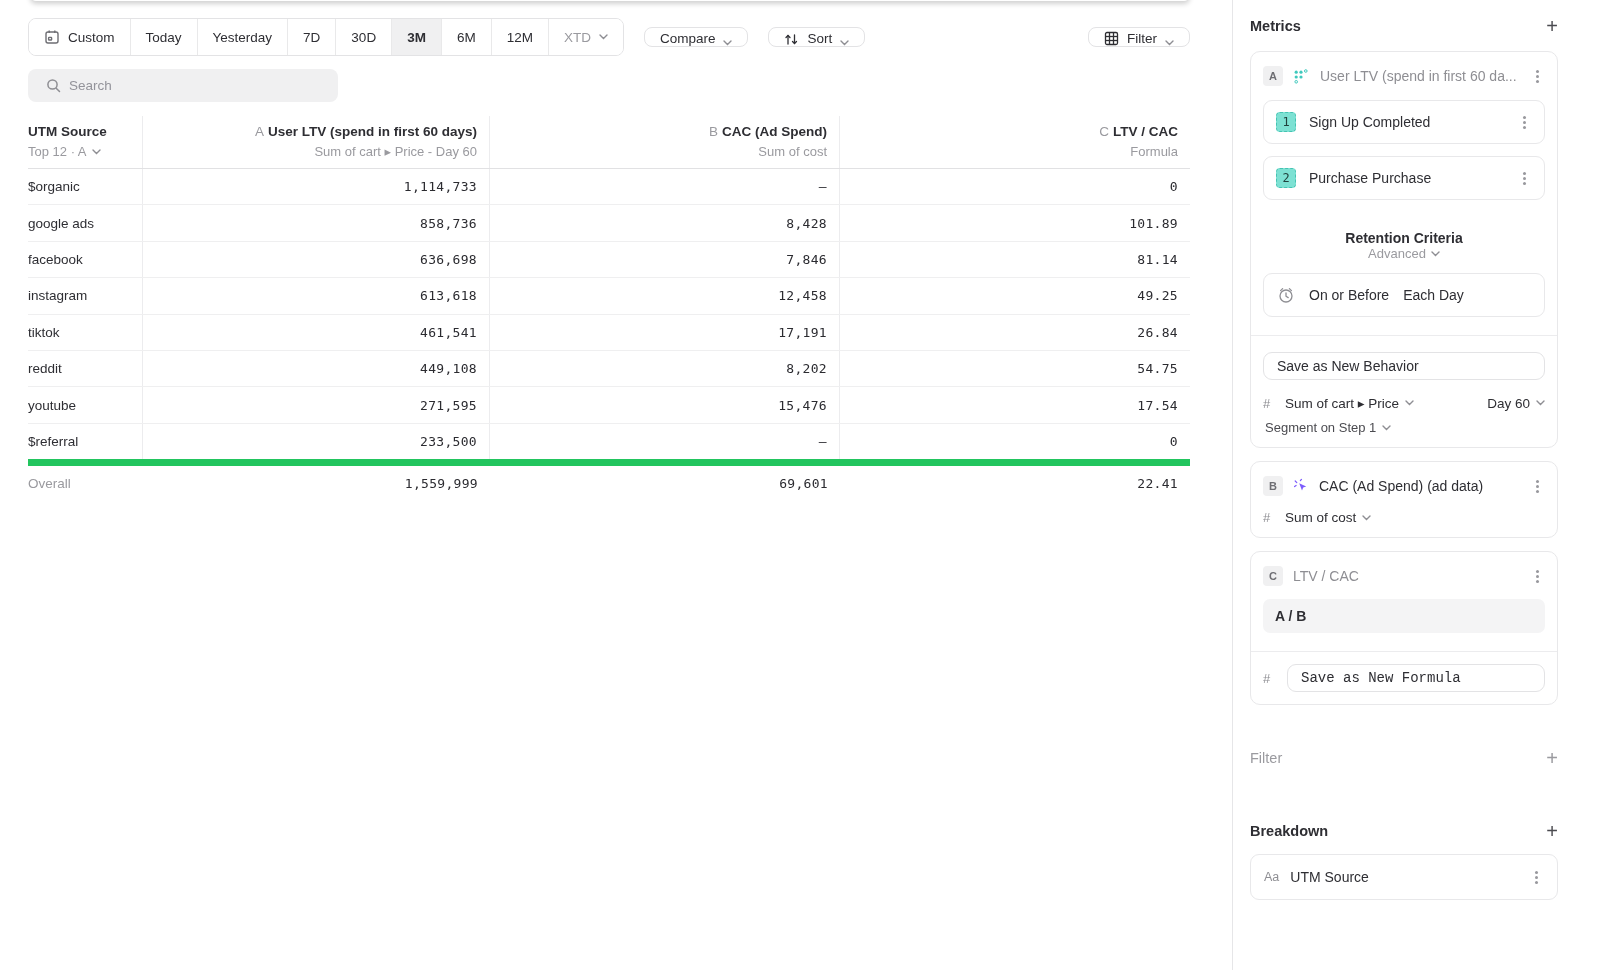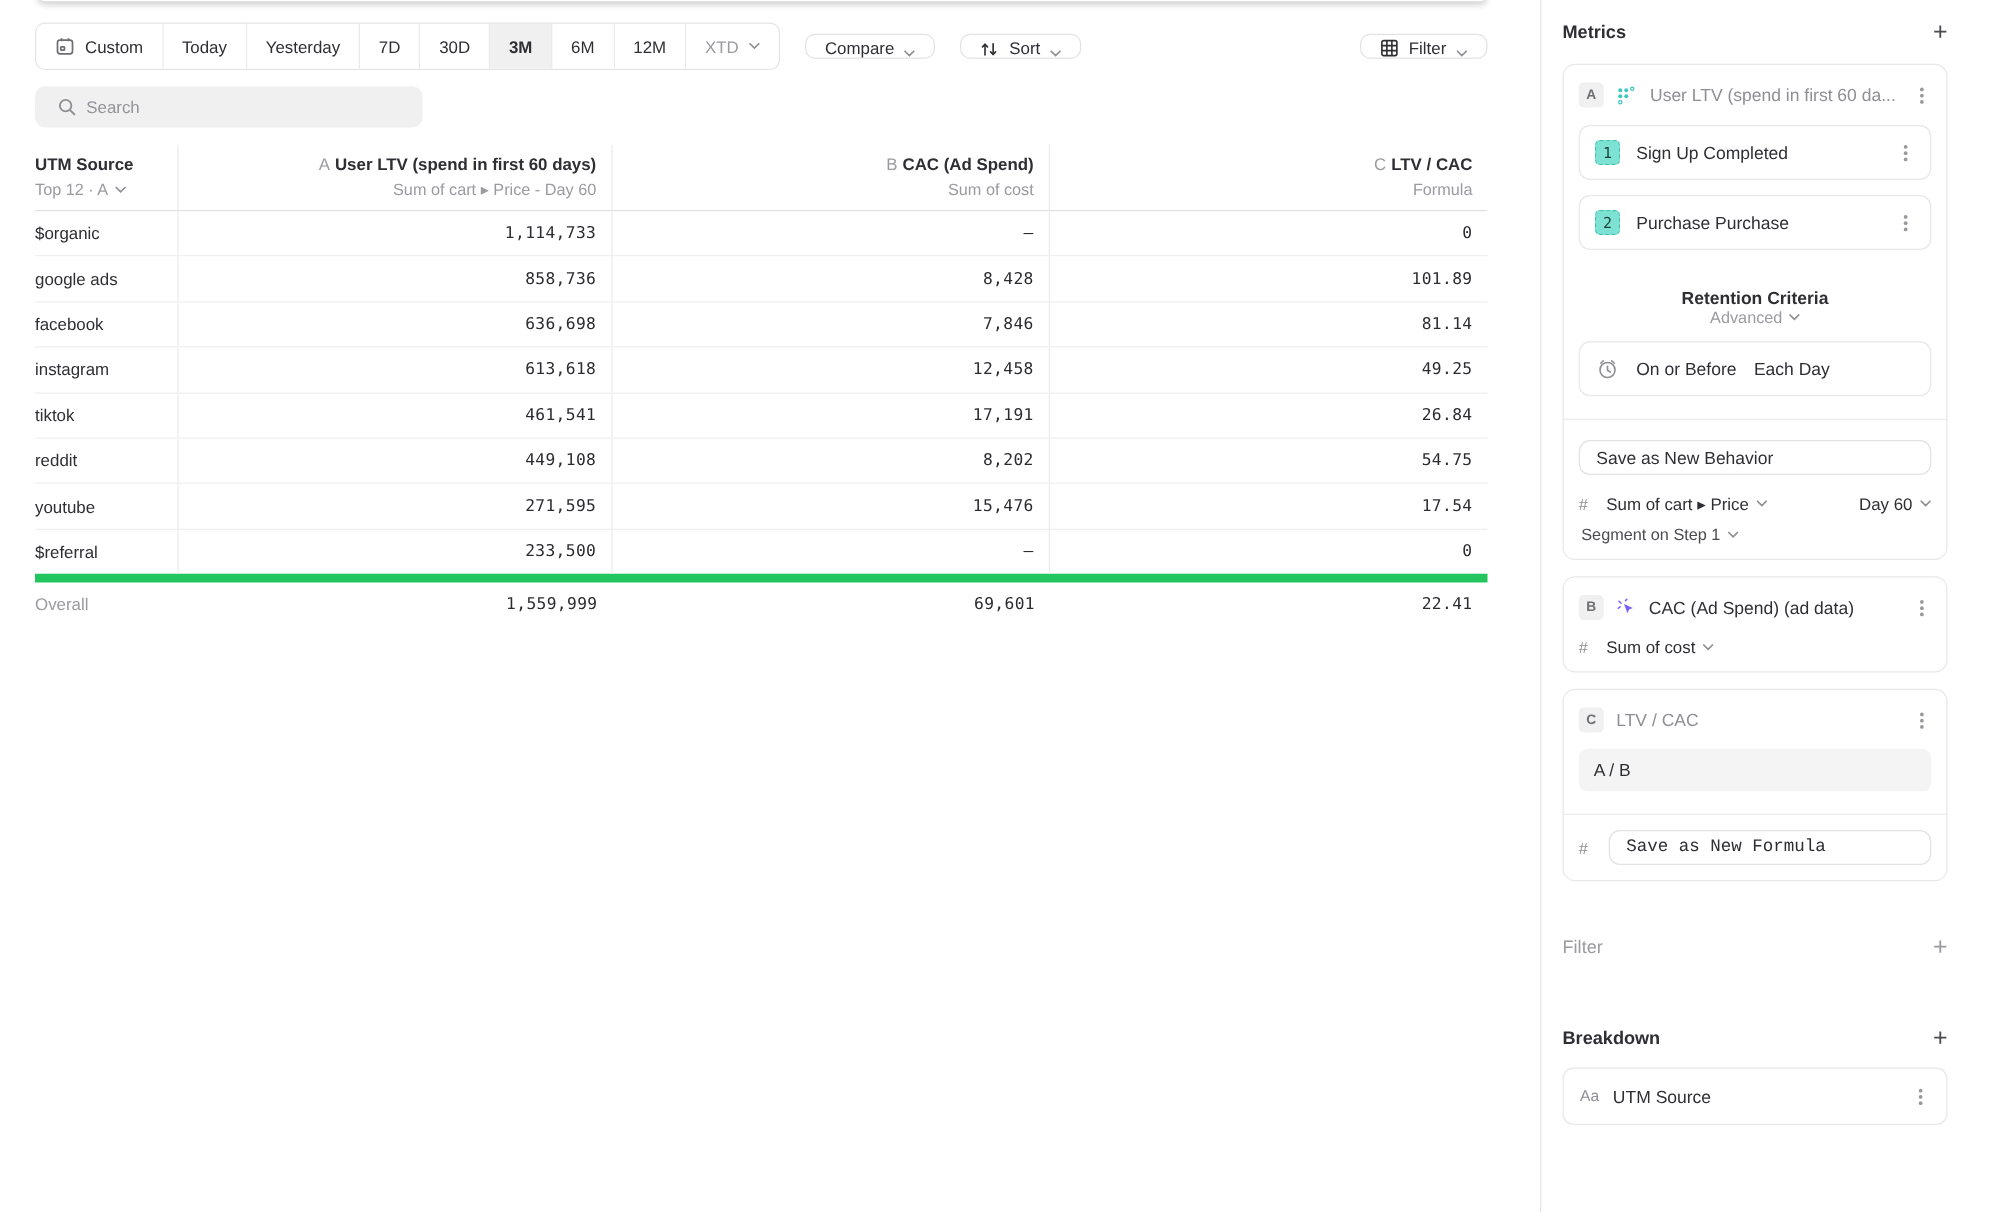--- a/index.html
+++ b/index.html
@@ -89,21 +89,21 @@
     padding:0 13px; font-size:14px; color:#2e2e33; background:#fff; font-family:inherit; cursor:pointer;
     margin-top:16px; width:100%; text-align:left; }
   .agg-row { display:flex; align-items:center; margin-top:15px; gap:8px; }
   .hash { font-size:13px; color:#8e8e93; width:14px; flex:none; }
   .agg-text { font-size:13.5px; color:#2e2e33; display:flex; align-items:center; gap:6px; cursor:pointer; }
   .agg-right { margin-left:auto; display:flex; align-items:center; gap:6px; font-size:13.5px; color:#2e2e33; cursor:pointer; }
   .segment-row { margin-top:9px; padding-left:2px; display:flex; align-items:center; gap:6px;
     font-size:13px; color:#4b4b50; cursor:pointer; }
 
   .formula-box { margin-top:11px; background:#f4f4f5; border-radius:7px; height:34px; display:flex;
-    align-items:center; padding:0 12px; font-size:14px; color:#2e2e33; cursor:text; }
+    align-items:center; padding:0 12px; font-size:14px; color:#2e2e33; cursor:text;font-weight:bold; }
   .formula-save-row { display:flex; align-items:center; gap:10px; margin-top:12px; }
   .formula-save-row .ghost-btn { margin-top:0; flex:1;font-family:Liberation Mono, monospace; }
 
   .filter-head { margin-top:41px; }
   .breakdown-head { margin-top:49px; }
   .bd-card { border:1px solid #e8e8ea; border-radius:9px; height:46px; display:flex; align-items:center;
     gap:11px; padding:0 13px; margin-top:11px; cursor:pointer; }
   .aa { font-size:12.5px; color:#8e8e93; flex:none; }
   .bd-label { font-size:14px; color:#2e2e33; flex:1; }
 </style>

